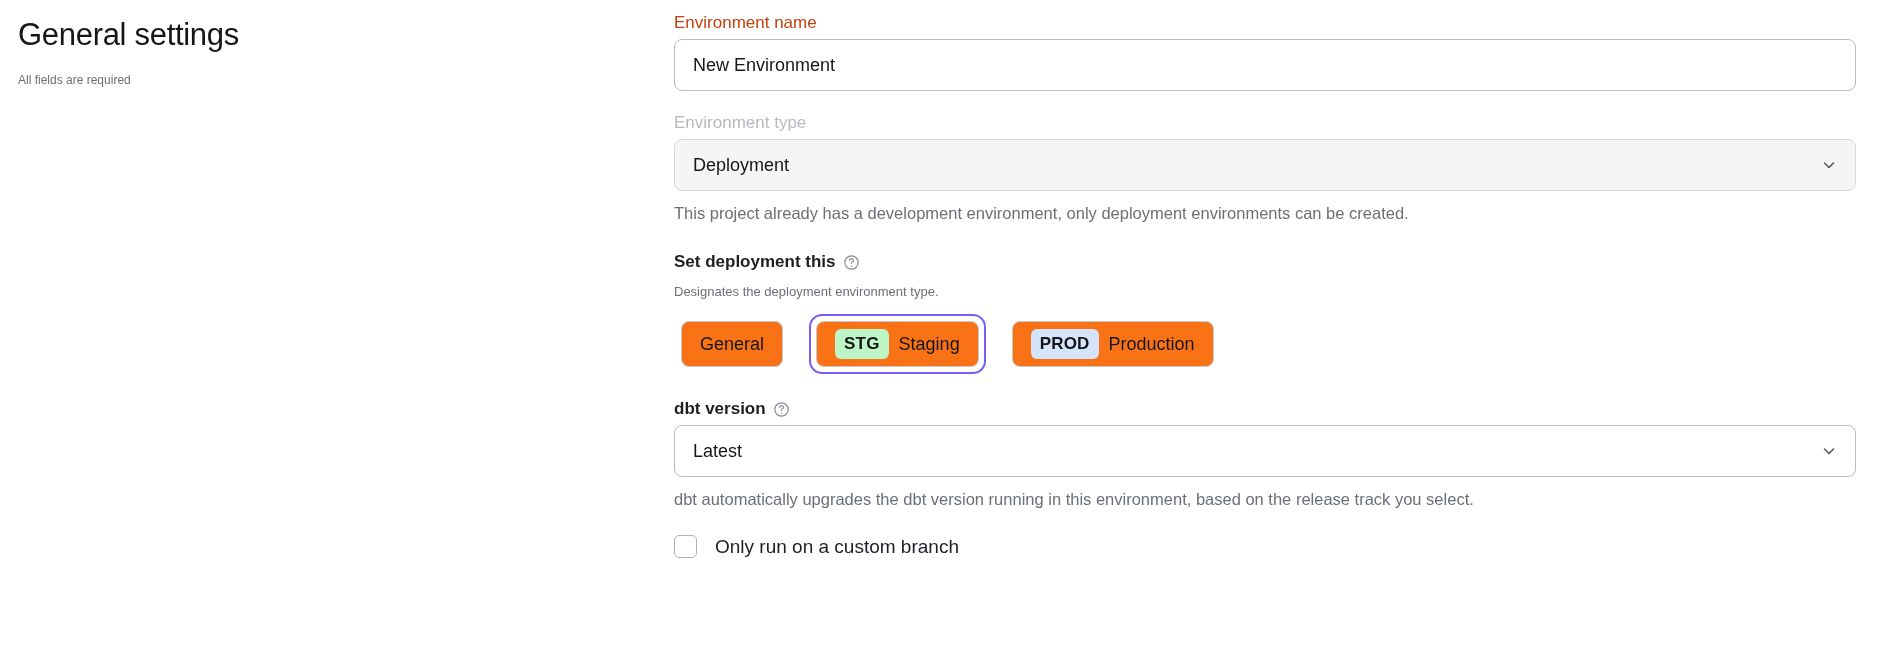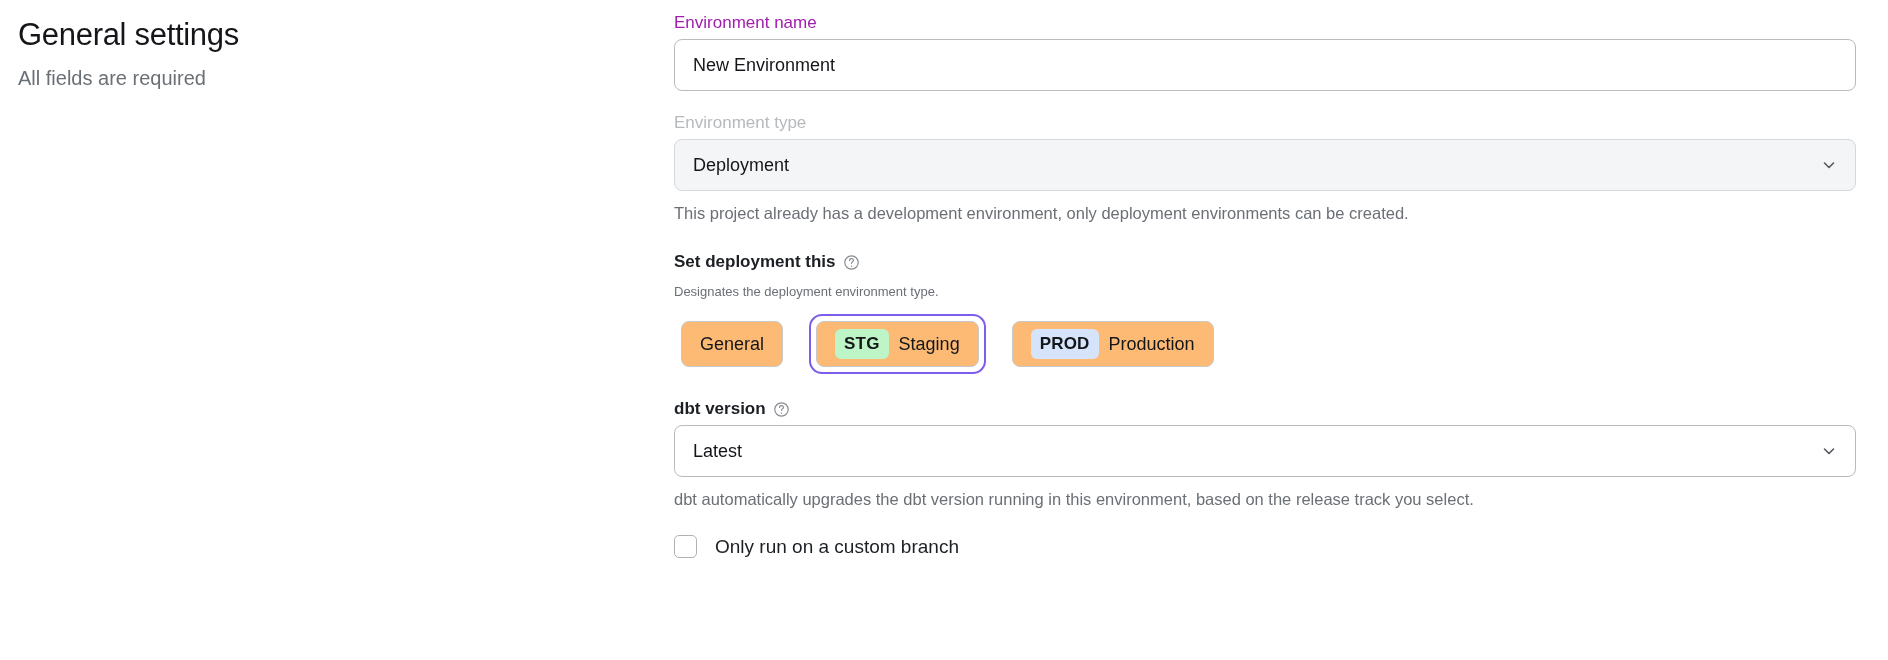--- a/index.html
+++ b/index.html
@@ -31,38 +31,38 @@
   }
   .page-title {
     font-size: 31px;
     font-weight: 400;
     letter-spacing: -0.3px;
     color: #15161a;
     margin: 0;
     line-height: 1.2;
   }
   .page-subtitle {
-    font-size: 20px;
+    font-size: 12px;
     color: #6b6f76;
-    margin-top: 12px;
+    margin-top: 20px;
     line-height: 1.3;
   }
 
   
   .form-col {
     position: absolute;
     left: 674px;
     top: 12px;
     width: 1182px;
   }
 
   .field-label {
     font-size: 17px;
     font-weight: 400;
-    color: #a21caf;
+    color: #c2410c;
     line-height: 1.3;
     display: flex;
     align-items: center;
     gap: 7px;
   }
   .field-label.disabled { color: #b6b9be; }
   .field-label.strong { font-weight: 700; color: #1c1f24; }
 
   .help-icon {
     display: inline-flex;
@@ -152,21 +152,21 @@
     border-color: #7d5cf0;
   }
   .type-btn {
     display: inline-flex;
     align-items: center;
     gap: 10px;
     height: 46px;
     padding: 0 18px;
     border-radius: 8px;
     border: 1px solid #c6c8cc;
-    background: #fdba74;
+    background: #f97316;
     font-size: 18px;
     color: #15161a;
     cursor: pointer;
     white-space: nowrap;
   }
   .badge {
     display: inline-flex;
     align-items: center;
     justify-content: center;
     height: 30px;

